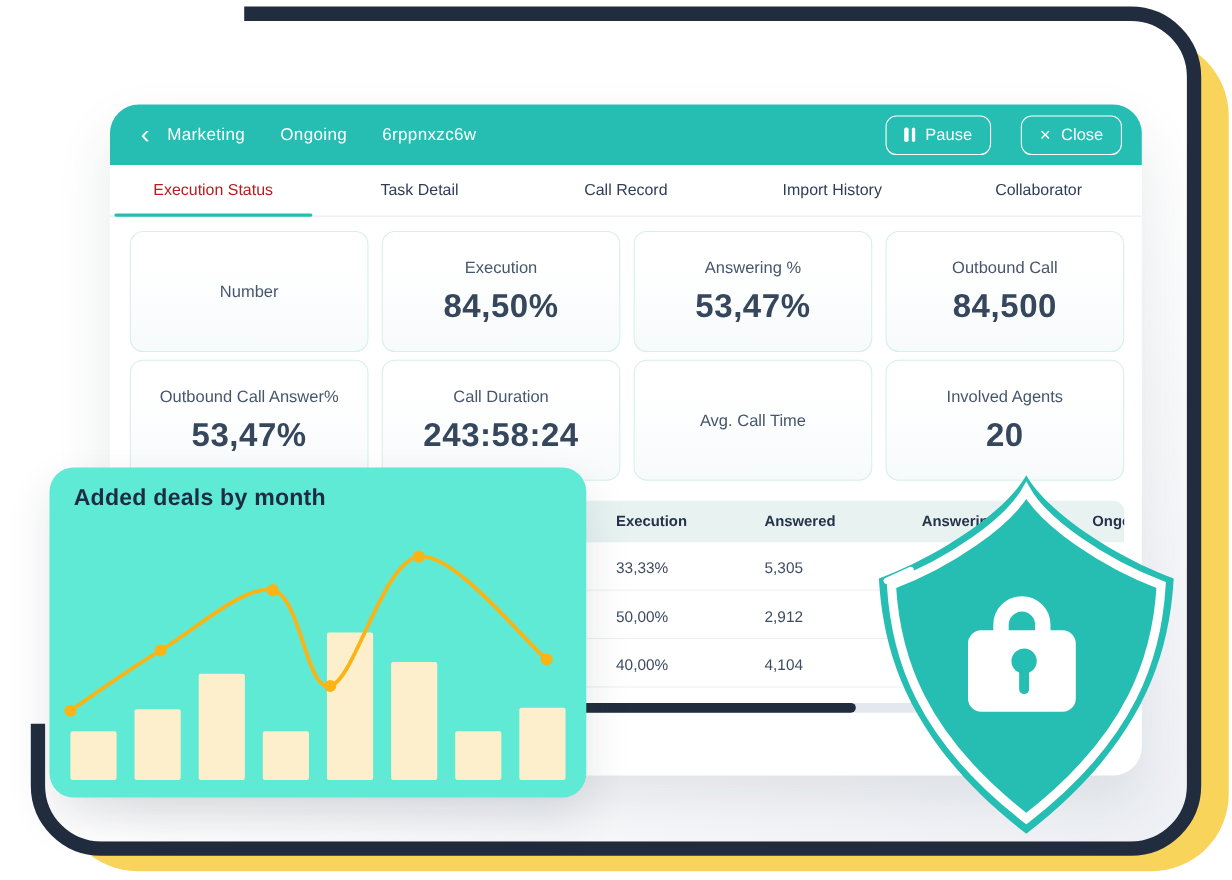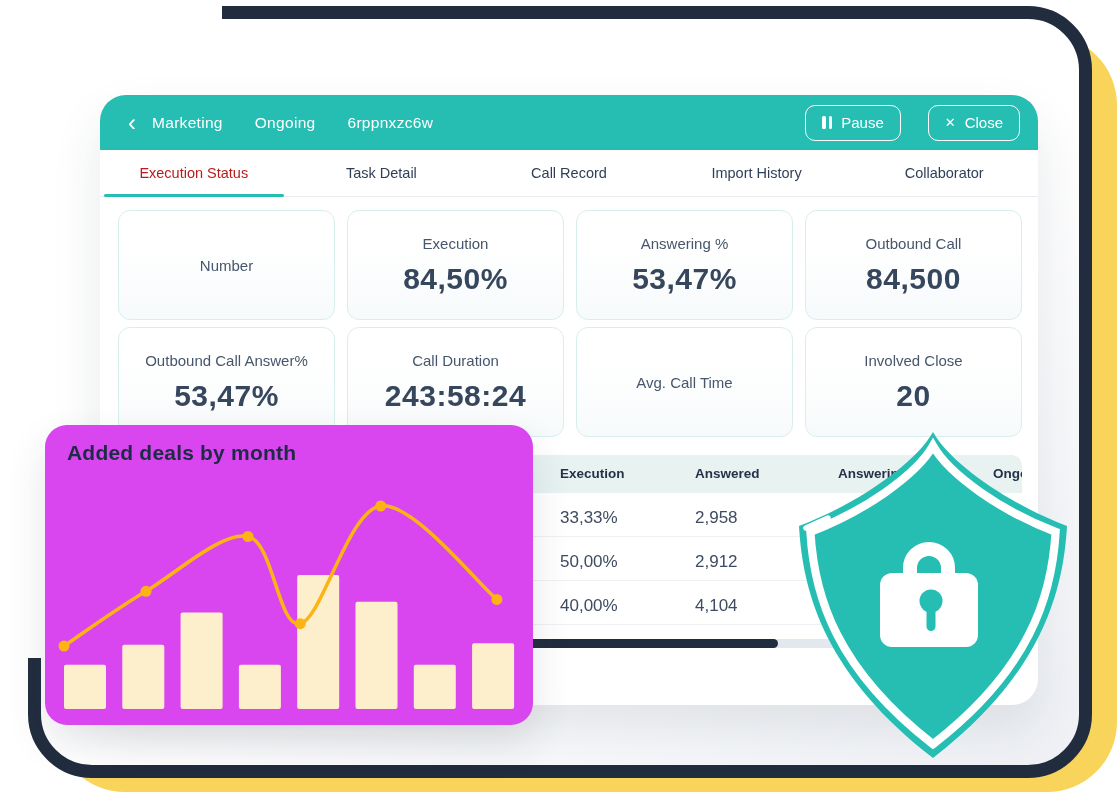--- a/index.html
+++ b/index.html
@@ -50,29 +50,29 @@
   .card .lbl { font-size:15px; color:#46566C; }
   .card .val { font-size:30px; font-weight:600; color:#36465C; letter-spacing:0.5px; }
 
   
   .table { position:absolute; left:420px; top:360px; width:502px; height:197px; background:#ffffff;
            border-radius:10px; overflow:hidden; }
   .thead { position:relative; height:38px; background:#E7F2F1; border-radius:10px 10px 0 0; }
   .thead span { position:absolute; top:11px; font-size:13.5px; font-weight:700; color:#25324A; white-space:nowrap; }
   .th-0 { left:40px; } .th-1 { left:175px;text-align:center; } .th-2 { left:318px; } .th-3 { left:473px; }
   .trow { position:relative; height:44px; border-bottom:1px solid #EDF0F4; }
-  .trow span { position:absolute; top:15px; font-size:17px; color:#3E4B60; }
+  .trow span { position:absolute; top:15px; font-size:14px; color:#3E4B60; }
   .td-0 { left:40px; } .td-1 { left:175px; }
 
   
   .scroll-track { position:absolute; left:428px; top:544px; width:484px; height:9px; border-radius:5px; background:#E3E7EE; }
   .scroll-thumb { position:absolute; left:0; top:0; width:250px; height:9px; border-radius:5px; background:#212D3E; cursor:grab; }
 
   
-  .chart-card { position:absolute; left:45px; top:425px; width:488px; height:300px; background:#d946ef;
+  .chart-card { position:absolute; left:45px; top:425px; width:488px; height:300px; background:#5eead4;
                 border-radius:22px; box-shadow:0 18px 40px rgba(40,50,70,0.12); overflow:hidden; }
   .chart-title { position:absolute; left:22px; top:16px; font-size:21px; font-weight:700; color:#1E2B47; letter-spacing:0.2px; }
   .chart-svg { position:absolute; left:0; top:62px; }
 
   
   .shield { position:absolute; left:791px; top:429px; }
 </style>
 </head>
 <body>
 
@@ -142,35 +142,35 @@
         <div class="val">53,47%</div>
       </div>
       <div class="card">
         <div class="lbl">Call Duration</div>
         <div class="val">243:58:24</div>
       </div>
       <div class="card">
         <div class="lbl">Avg. Call Time</div>
       </div>
       <div class="card">
-        <div class="lbl">Involved Close</div>
+        <div class="lbl">Involved Agents</div>
         <div class="val">20</div>
       </div>
     </div>
 
     <div class="table">
       <div class="thead">
         <span class="th-0">Execution</span>
         <span class="th-1">Answered</span>
         <span class="th-2">Answering %</span>
         <span class="th-3">Ongoing</span>
       </div>
       <div class="trow">
         <span class="td-0">33,33%</span>
-        <span class="td-1">2,958</span>
+        <span class="td-1">5,305</span>
       </div>
       <div class="trow">
         <span class="td-0">50,00%</span>
         <span class="td-1">2,912</span>
       </div>
       <div class="trow">
         <span class="td-0">40,00%</span>
         <span class="td-1">4,104</span>
       </div>
     </div>

